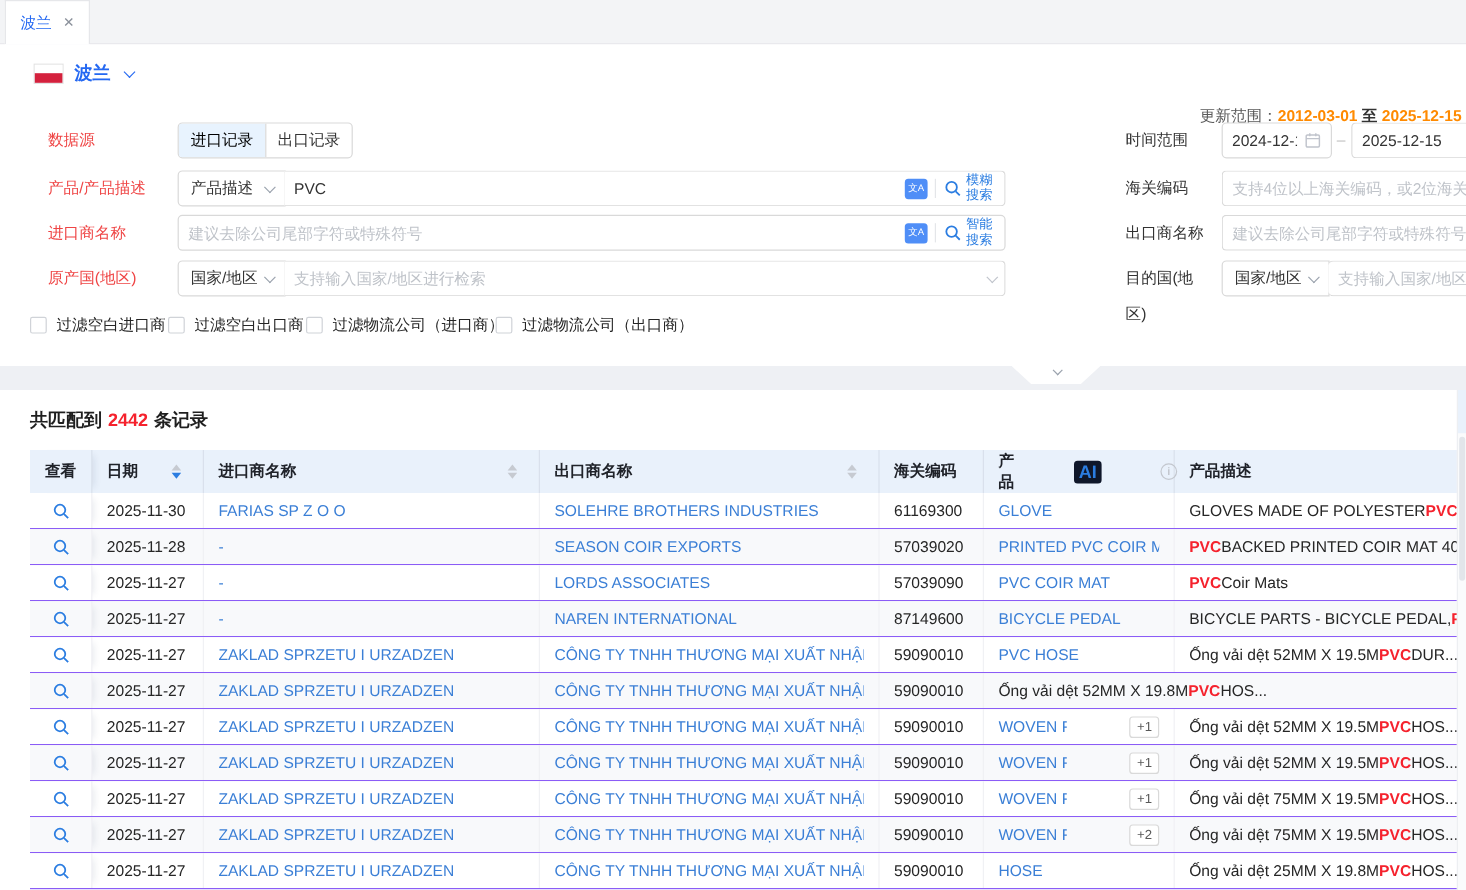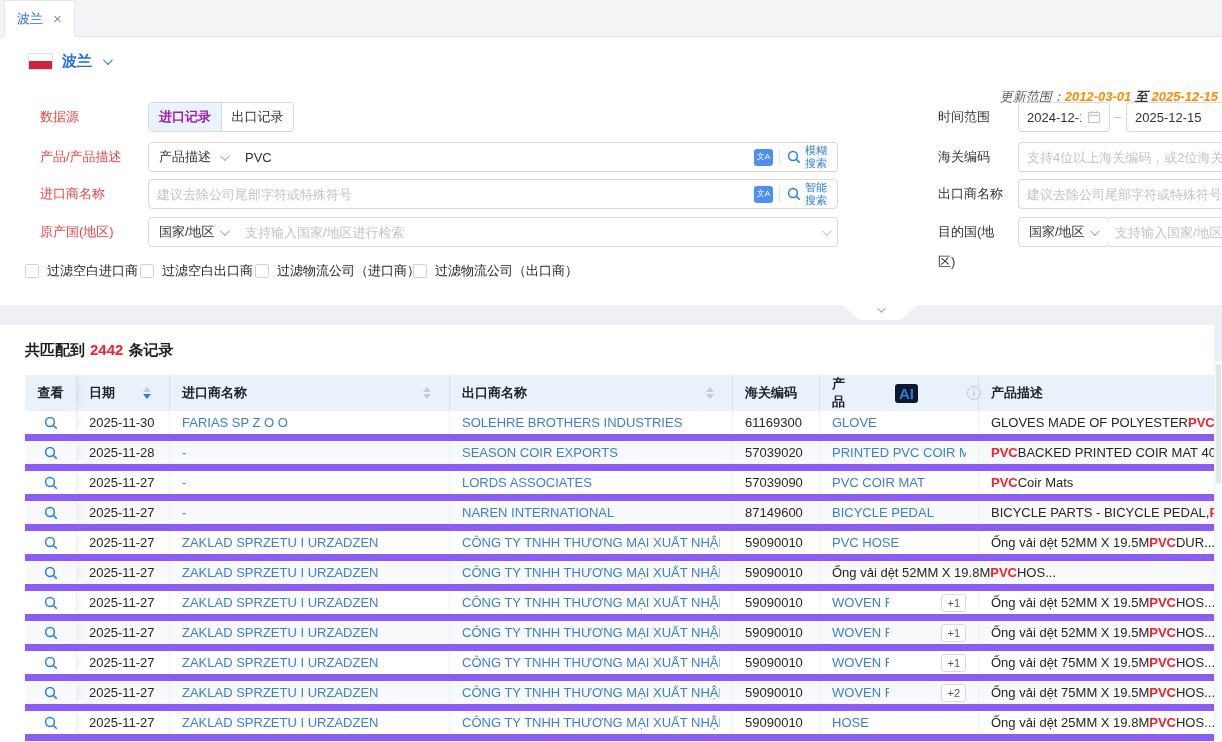--- a/index.html
+++ b/index.html
@@ -25,27 +25,27 @@
   .chev { display:inline-block; width:7px; height:7px; border-right:1.6px solid currentColor;
     border-bottom:1.6px solid currentColor; transform:rotate(45deg) translateY(-2px); }
   .chev-blue { color:#2468f2; margin-left:2px; }
   .chev-gray { color:#9aa2ad; }
 
   
   .form { position:absolute; left:0; top:85px; width:1222px; height:220px; background:#fff; }
   .abs { position:absolute; }
   .lblL { width:100px; line-height:30px; color:#ef4444; }
   .lblR { width:70px; line-height:30px; color:#333; }
-  .update-range { position:absolute; top:3px; right:4px; font-size:13px; color:#595959;font-style:italic; }
+  .update-range { position:absolute; top:3px; right:4px; font-size:13px; color:#595959; }
   .update-range b { color:#ff8a00; font-weight:bold; }
   .update-range .zhi { color:#333; font-weight:bold; }
 
   .seg { position:absolute; display:flex; height:30px; border:1px solid #d9d9d9; border-radius:4px; overflow:hidden; background:#fff; }
   .seg-item { width:72px; display:flex; align-items:center; justify-content:center; color:#333; cursor:pointer; }
-  .seg-item.active { background:#e8f3fe; color:#a21caf;font-weight:bold; }
+  .seg-item.active { background:#e8f3fe; color:#000000; }
   .seg-item + .seg-item { border-left:1px solid #d9d9d9; }
 
   .inp { position:absolute; height:30px; border:1px solid #d9d9d9; border-radius:4px; background:#fff;
     display:flex; align-items:center; padding:0 8px; gap:6px; }
   .inp input { flex:1; min-width:0; border:none; outline:none; font-size:13px; color:#333;
     font-family:inherit; background:transparent; }
   .inp input::placeholder { color:#bfc3c9; }
   .sel { position:absolute; height:30px; border:1px solid #d9d9d9; background:#fff;
     display:flex; align-items:center; justify-content:space-between; padding:0 10px; cursor:pointer; color:#333; }
   .sel-l { border-radius:4px 0 0 4px; }
@@ -74,21 +74,21 @@
 
   
   .results { position:absolute; left:0; top:325px; width:1222px; height:417px; background:#fff; overflow:hidden; }
   .summary { position:absolute; left:25px; top:16px; font-size:15px; font-weight:bold; color:#1f1f1f; }
   .summary .count { color:#f5222d; margin:0 5px; }
 
   .table { position:absolute; left:25px; top:50px; width:1197px; }
   .thead { display:flex; height:36px; background:#e9f1fb; font-weight:bold; color:#20232a; }
   .th { display:flex; align-items:center; padding:0 12px; border-right:1px solid #d9e0ec; }
   .th:last-child { border-right:none; }
-  .tr { display:flex; height:30px; background:#fff; border-bottom:7px solid #8b5cf6; }
+  .tr { display:flex; height:30px; background:#fff; border-bottom:1px solid #8b5cf6; }
   .tr.alt { background:#f8f9fb; }
   .td { display:flex; align-items:center; padding:0 12px; white-space:nowrap; overflow:hidden;
     border-right:1px solid #f0f1f4; }
   .td:last-child, .th:last-child { border-right:none; }
 
   .c-view { width:52px; justify-content:center; padding:0;
     box-shadow:6px 0 6px -5px rgba(20,40,80,0.10); }
   .c-date { width:93px; }
   .c-imp  { width:280px; }
   .c-exp  { width:283px; }

